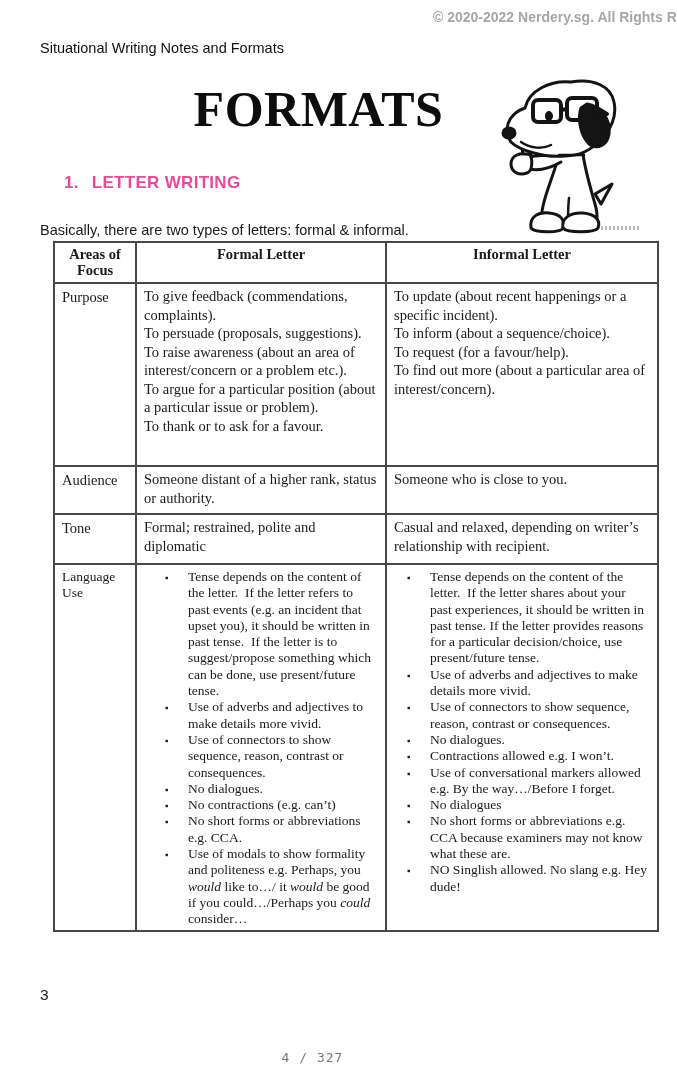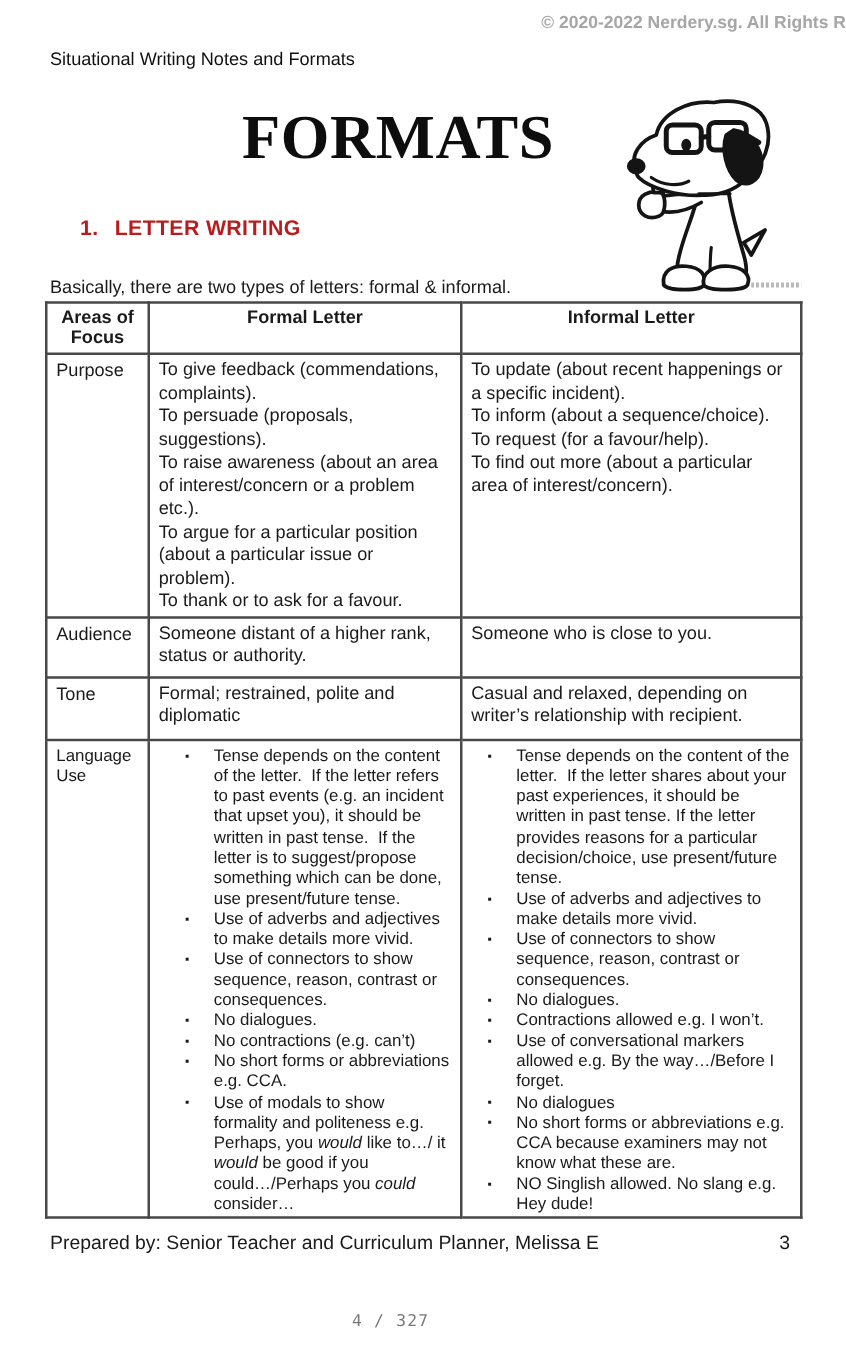--- a/index.html
+++ b/index.html
@@ -20,27 +20,27 @@
     font-family:"Liberation Serif", serif; font-weight:bold; font-size:50px;
     letter-spacing:0.5px; color:#0d0d0d;
   }
   .snoopy-wrap { position:absolute; top:76px; left:494px; width:152px; height:160px; }
   .credit-mark {
     position:absolute; top:226px; left:601px; width:40px; height:4px;
     background:repeating-linear-gradient(90deg,#b9b9b9 0 2px, transparent 2px 4px);
   }
   .section-heading {
     position:absolute; top:173px; left:64px; font-size:17px; font-weight:bold;
-    letter-spacing:0.3px; color:#b91c1c;
+    letter-spacing:0.3px; color:#ec4899;
   }
   .section-heading .num { margin-right:13px; }
   .intro { position:absolute; top:206px; left:40px; font-size:14.5px;margin-top:16px; }
   table.doc-table {
-    position:absolute; top:241px; left:36px; width:604px;
-    border-collapse:collapse; table-layout:fixed;
+    position:absolute; top:241px; left:53px; width:604px;
+    border-collapse:collapse; table-layout:fixed;font-family:Liberation Serif, serif;
   }
   .doc-table th, .doc-table td {
     border:2px solid #484848; vertical-align:top; font-size:14.5px;
   }
   .doc-table th { text-align:center; padding:3px 2px 4px; line-height:16px; font-size:14.5px; }
   .doc-table td { padding:3px 7px 2px; line-height:18.5px; }
   .doc-table td.row-label { padding-top:4px; }
   .para { white-space:pre-wrap; }
   ul.bullets { list-style:none; }
   ul.bullets li { position:relative; white-space:pre-wrap; }
@@ -191,18 +191,17 @@
             <li>No short forms or abbreviations e.g. CCA because examiners may not know what these are.</li>
             <li>NO Singlish allowed. No slang e.g. Hey dude!</li>
           </ul>
         </td>
       </tr>
     </tbody>
 </table>
 
 <div class="footer">
   <div class="footer-row">
-    <span>Prepared by: Senior Teacher and Curriculum Planner, Melissa E</span>
     <span>3</span>
   </div>
 </div>
 
 <div class="pager">4 / 327</div>
 
 </body></html>

